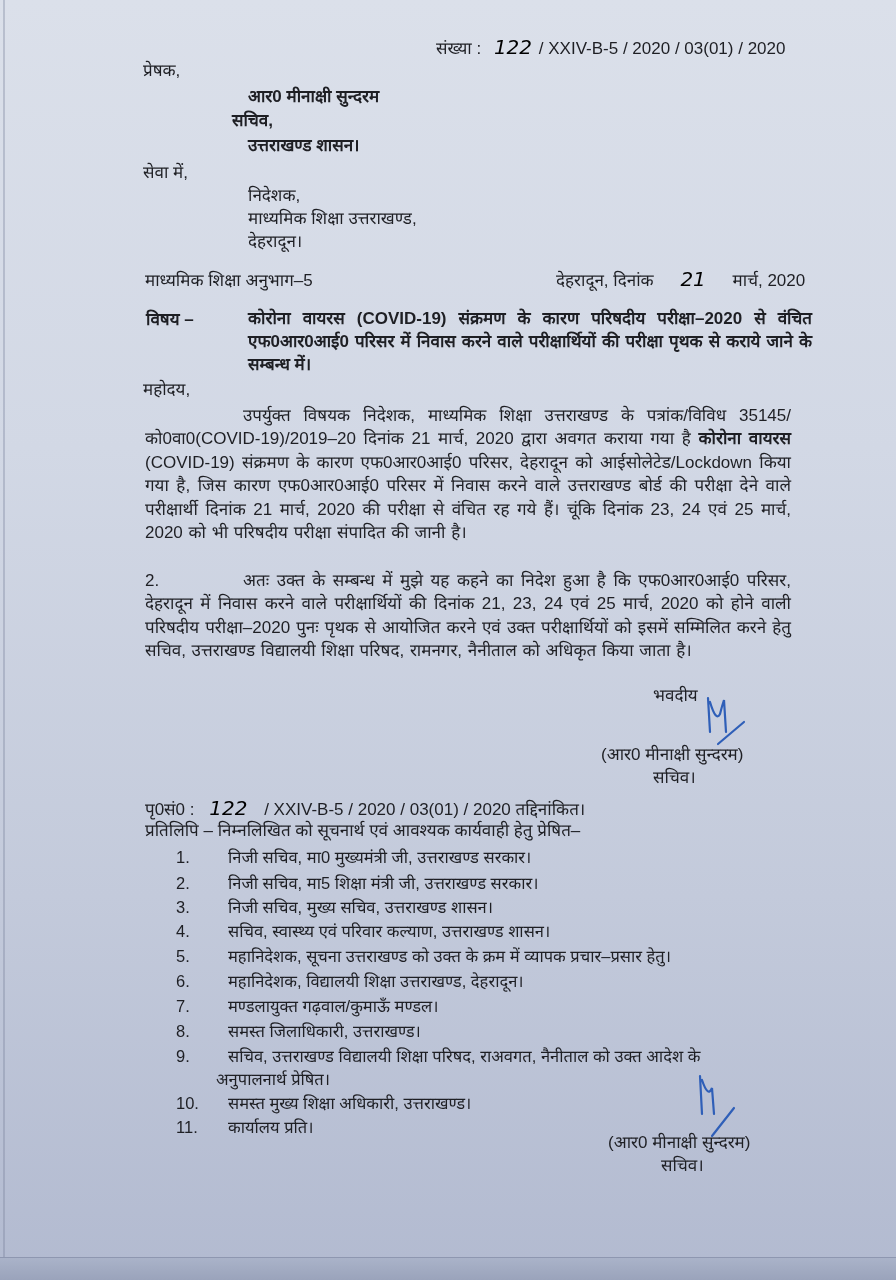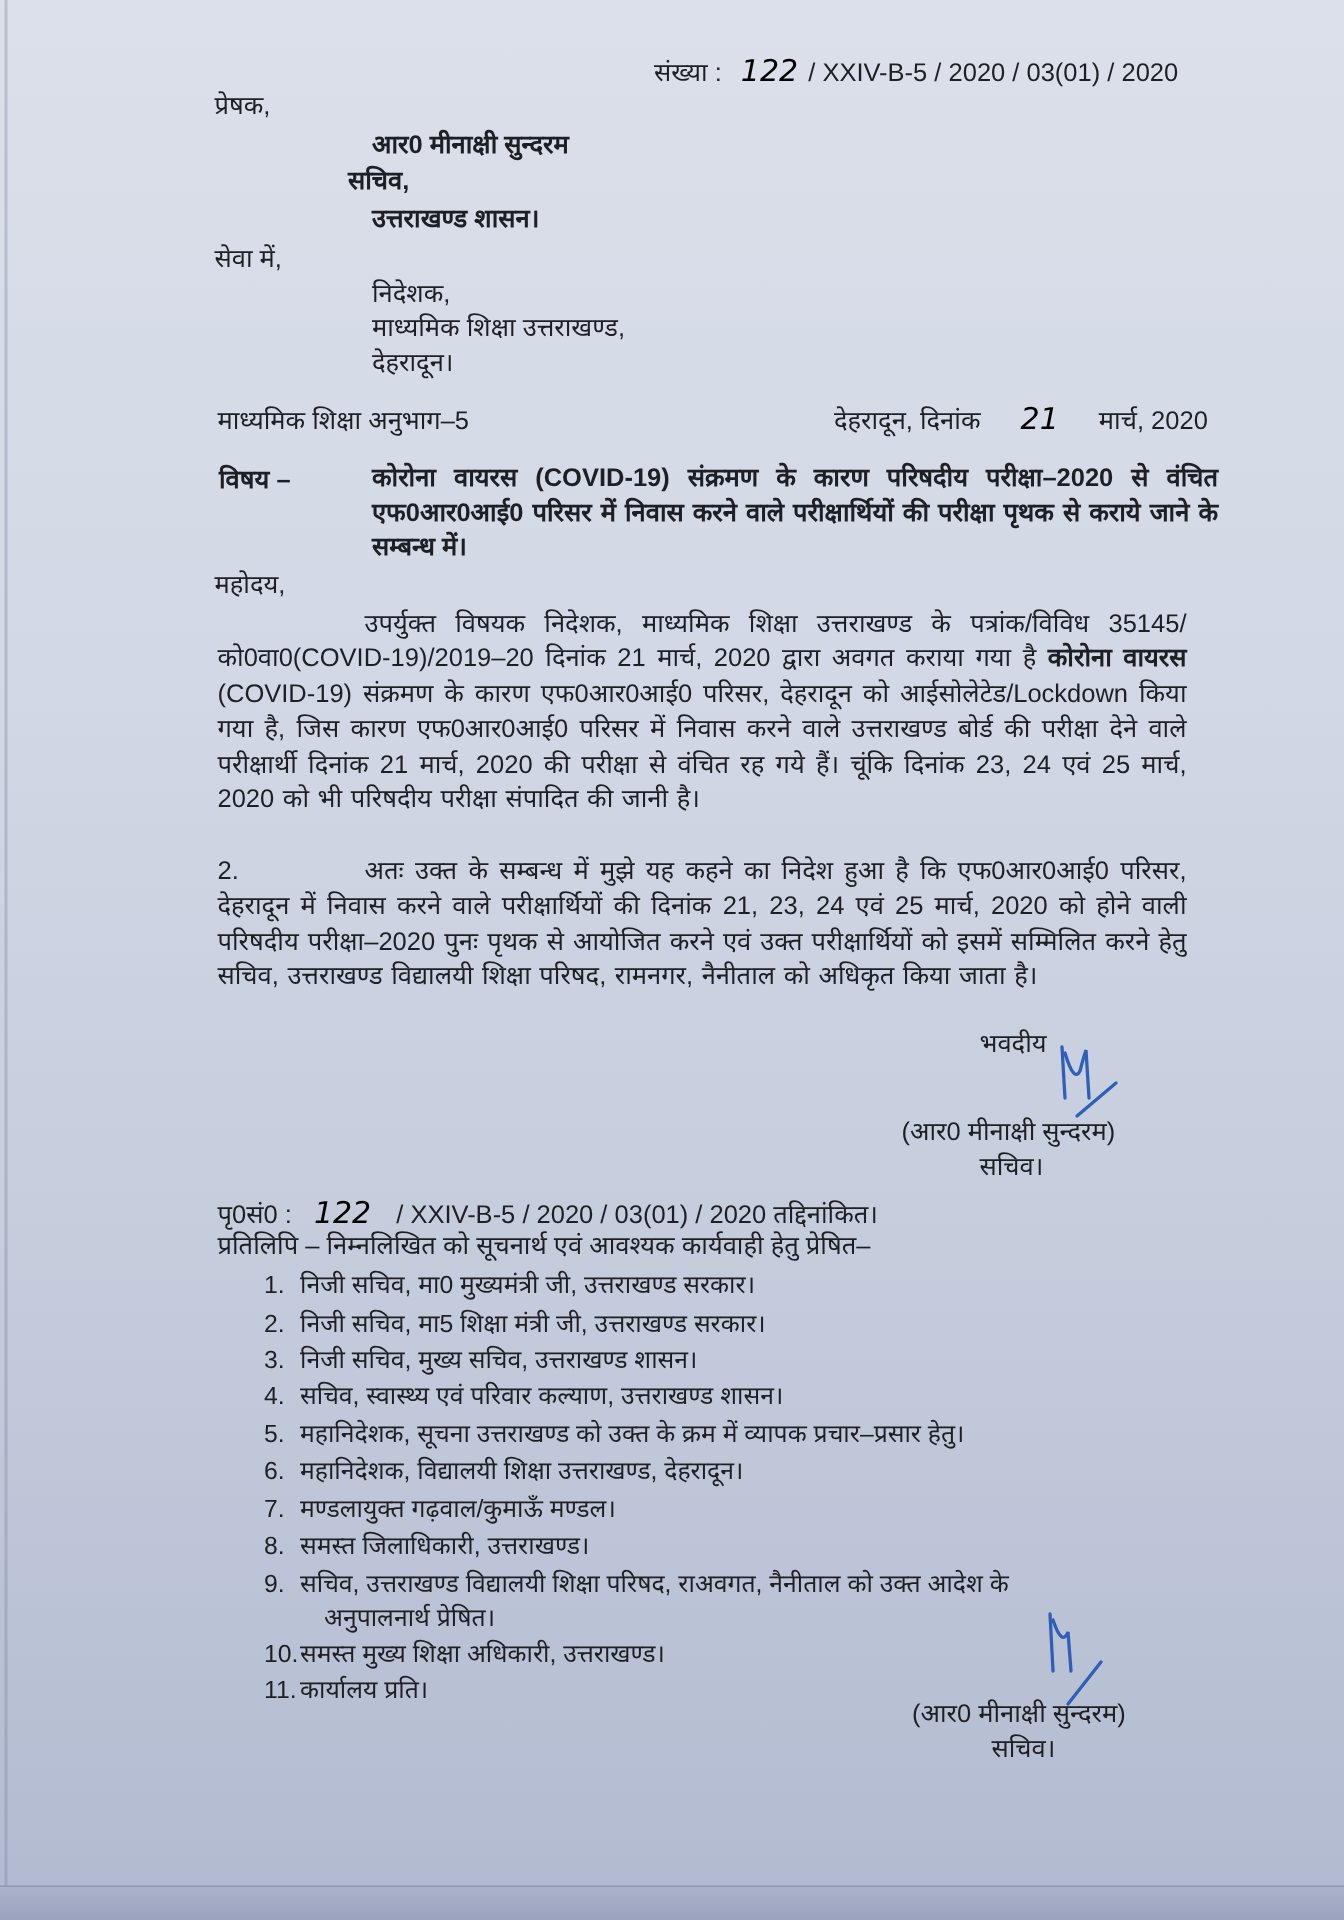--- a/index.html
+++ b/index.html
@@ -28,21 +28,21 @@
     word-spacing: 1px;
   }
   .indent { display: inline-block; width: 98px; }
   .subject-label { position: absolute; left: 146px; top: 307px; font-size: 17px; font-weight: bold; }
   .subject {
     position: absolute; left: 248px; top: 307px; width: 564px; font-size: 17px;
     line-height: 23px; font-weight: bold; text-align: justify; text-align-last: left;
   }
   .cc-item { position: absolute; left: 176px; font-size: 16.5px; line-height: 22px; white-space: nowrap; }
   .cc-num { display: inline-block; width: 24px; }
-  .cc-text { display: inline-block; }
+  .cc-text { display: inline-block; margin-left: 28px; }
   .sig { position: absolute; }
 </style>
 </head>
 <body>
 
 <div class="left-edge"></div>
 
 <div class="abs t" style="left:436px; top:36px;">
   <span>संख्या :</span>
   <span class="ink" style="font-size:20px; margin:0 2px 0 8px;">122</span>

